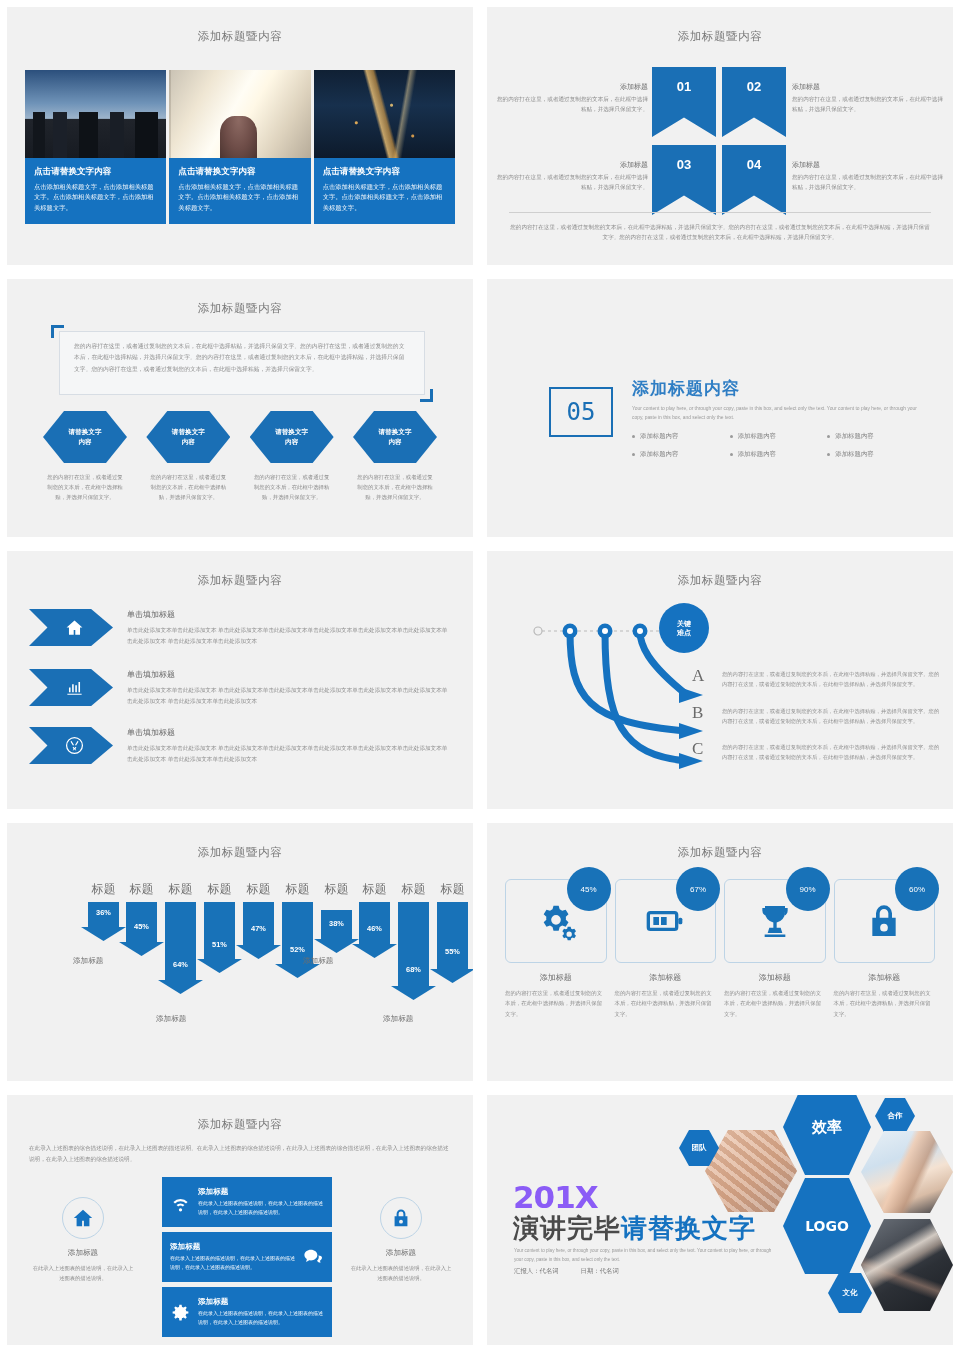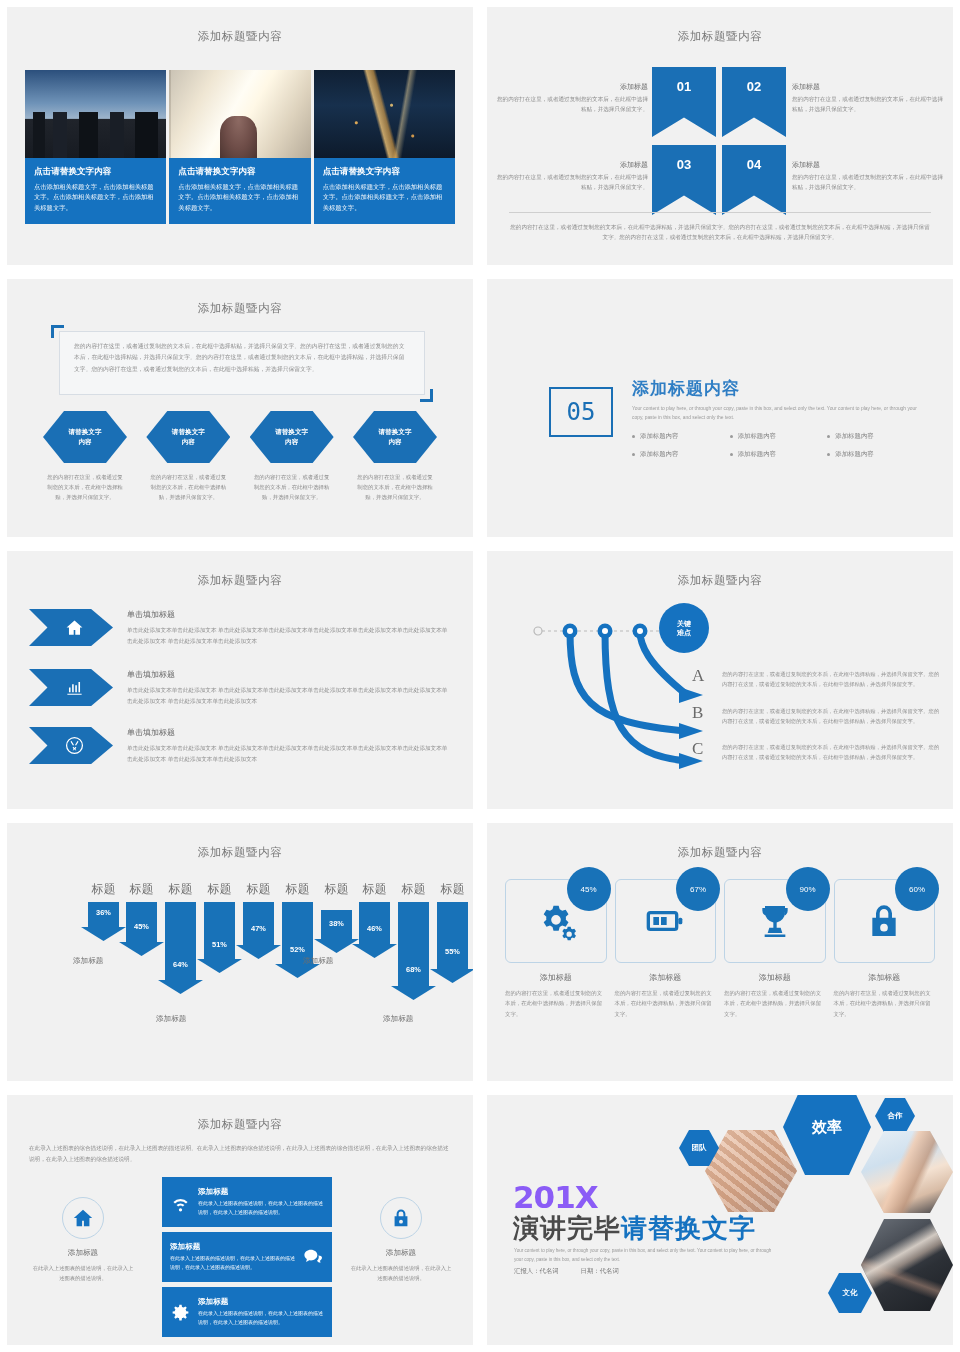--- a/index.html
+++ b/index.html
@@ -629,19 +629,22 @@
     <div class="hx blue" style="left:192px;top:35px;width:40px;height:36px">
         <b style="font-size:7.5px">团队</b>
       </div>
     <div class="hx blue" style="left:296px;top:-16px;width:88px;height:96px">
         <b style="font-size:15px">效率</b>
       </div>
     <div class="hx blue" style="left:388px;top:3px;width:40px;height:36px">
         <b style="font-size:7.5px">合作</b>
       </div>
     <div class="hx ph-shake" style="left:374px;top:36px;width:92px;height:82px"></div>
+    <div class="hx blue" style="left:296px;top:83px;width:88px;height:96px">
+        <b style="font-size:14px;font-family:'DejaVu Sans',sans-serif">LOGO</b>
+      </div>
     <div class="hx ph-suit" style="left:374px;top:124px;width:92px;height:92px"></div>
     <div class="hx blue" style="left:341px;top:178px;width:44px;height:40px">
         <b style="font-size:7.5px">文化</b>
       </div>
   </div>
 
 </div>
 
 </body></html>

